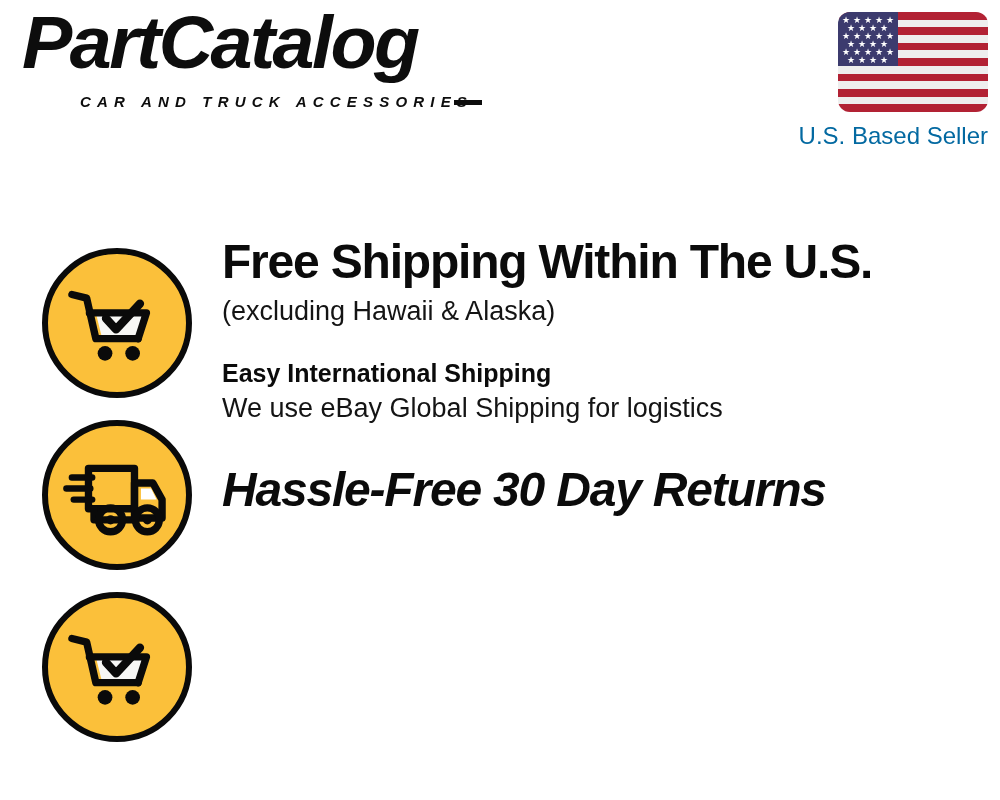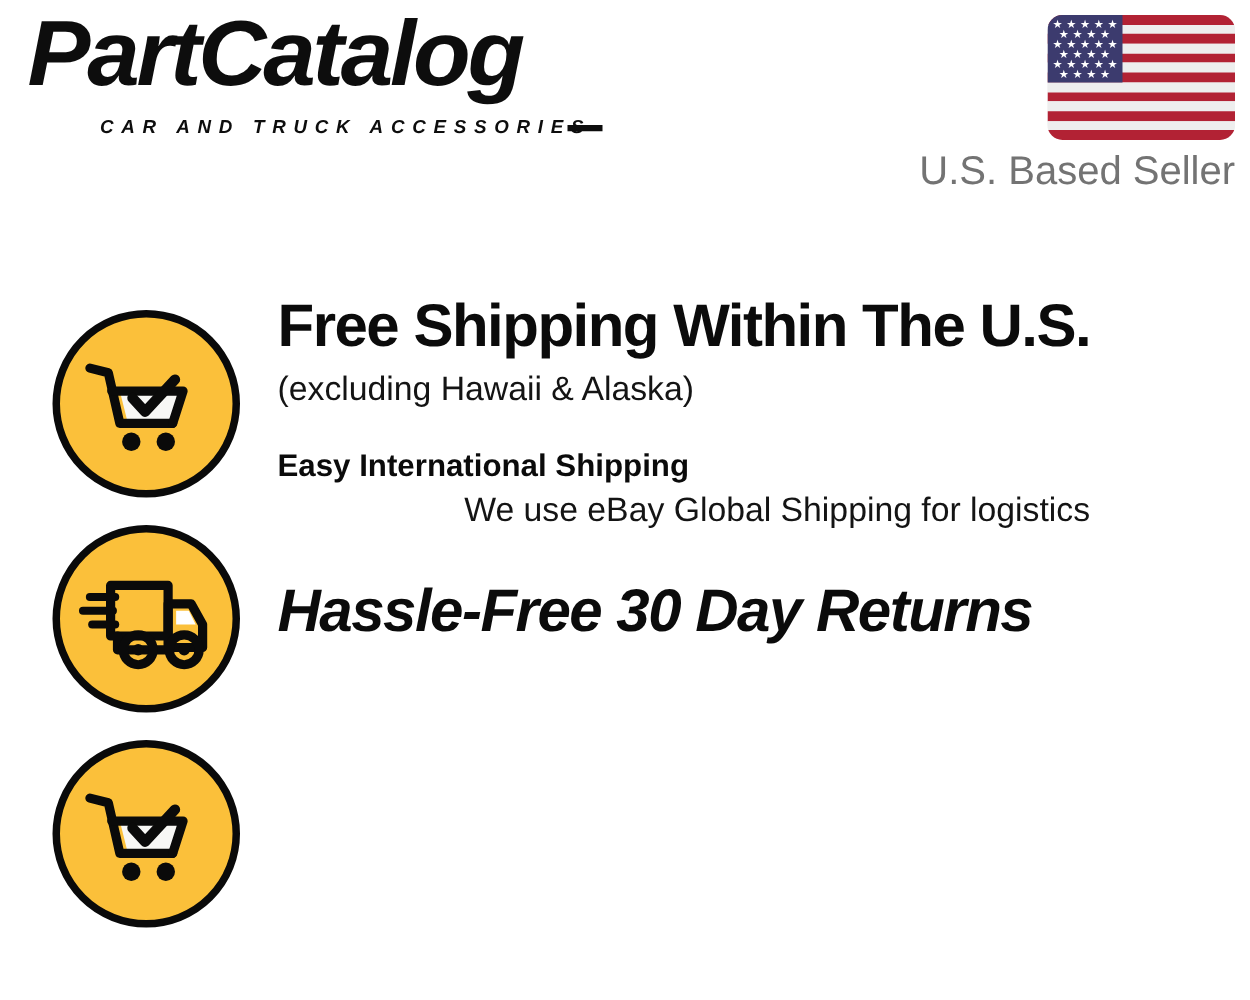--- a/index.html
+++ b/index.html
@@ -106,23 +106,23 @@
     font-family: "DejaVu Sans", sans-serif;
   }
   #seller-label {
     position: absolute;
     left: 722px;
     top: 116px;
     width: 266px;
     text-align: right;
     font-family: "Liberation Sans", sans-serif;
     font-weight: 400;
-    font-size: 32px;
+    font-size: 24px;
     line-height: 40px;
-    color: #737373;
+    color: #0369a1;
     white-space: nowrap;
   }
 
   
   .feature-row {
     position: absolute;
     left: 0;
     width: 1000px;
   }
   #row-shipping { top: 228px; height: 190px; }
@@ -173,24 +173,24 @@
   .subline-bold {
     font-family: "Liberation Sans", sans-serif;
     font-weight: 700;
     font-size: 25px;
     line-height: 32px;
     color: #0b0b0b;
     white-space: nowrap;
   }
 
   #shipping-copy { top: 6px; }
-  #shipping-headline { margin: 0 0 4px 0; }
+  #shipping-headline { margin: 0 15px 4px 0; }
   #shipping-note     { margin: 0 0 29px 0; }
   #intl-headline     { margin: 0 0 2px 0; }
-  #intl-note         { margin: 0; text-align: right; }
+  #intl-note         { margin: 0; }
 
   #returns-copy { top: 42px; }
   #sameday-copy { top: 42px; }
 </style>
 </head>
 <body>
 
 <div id="header">
 
   <div id="logo-block">

